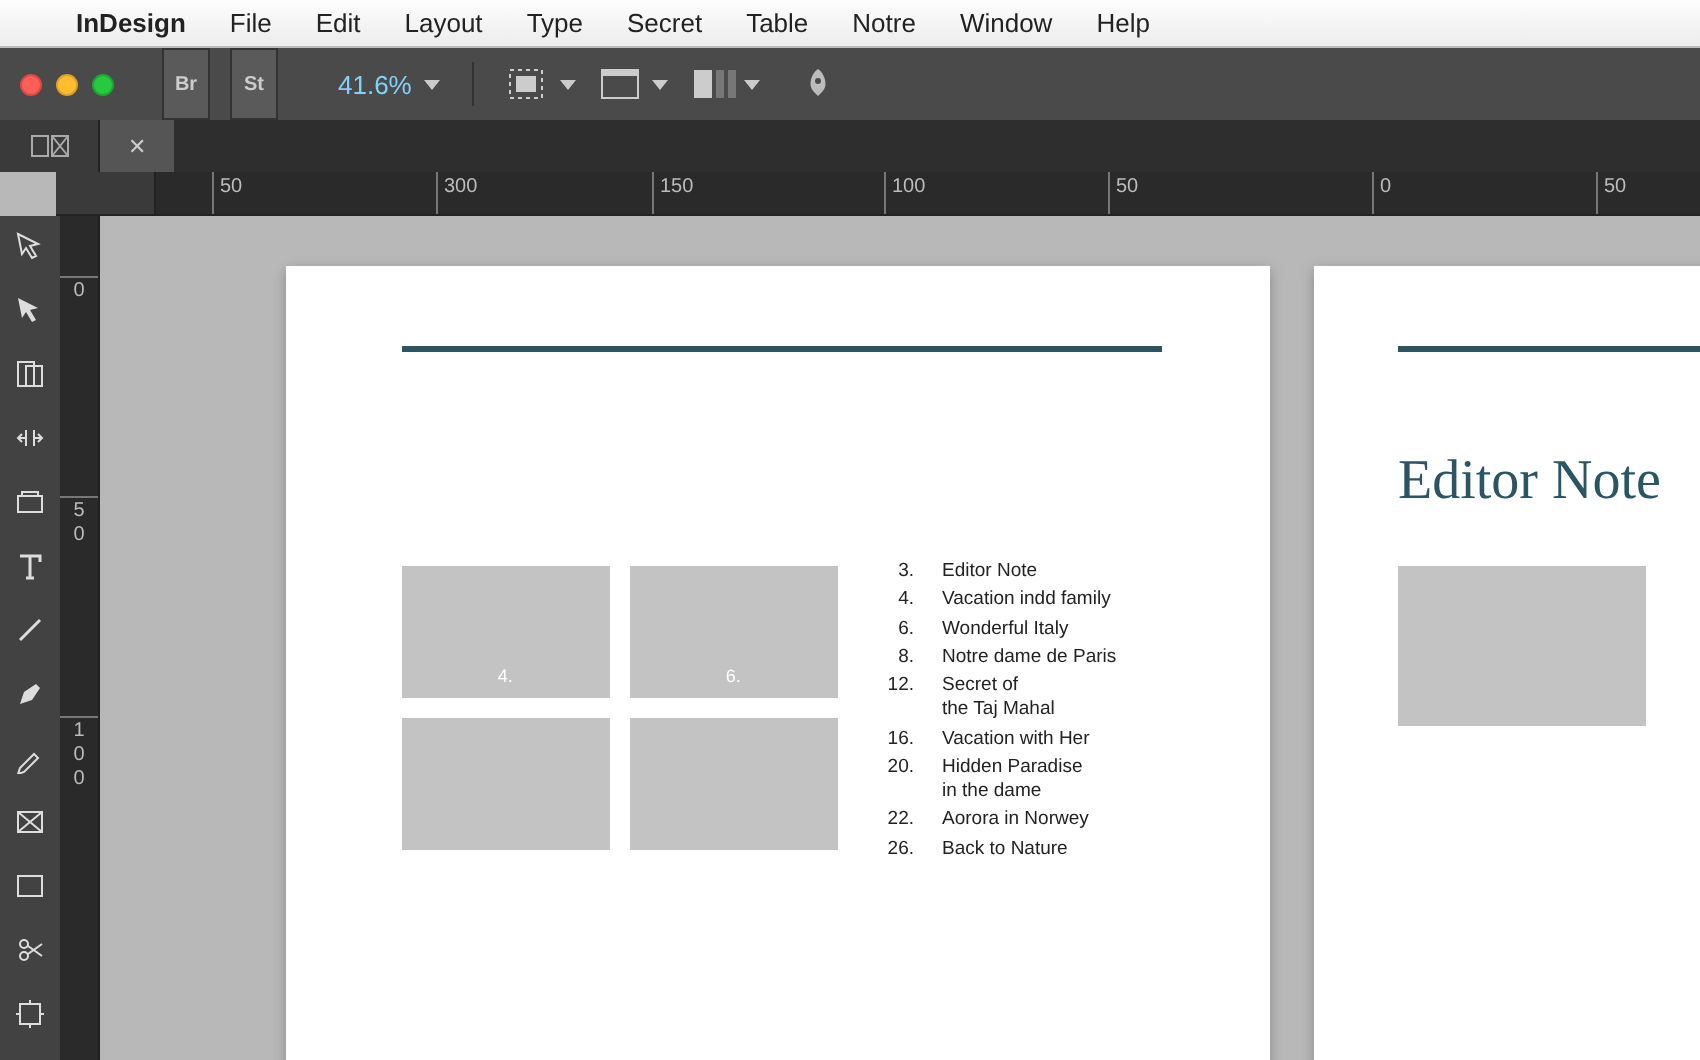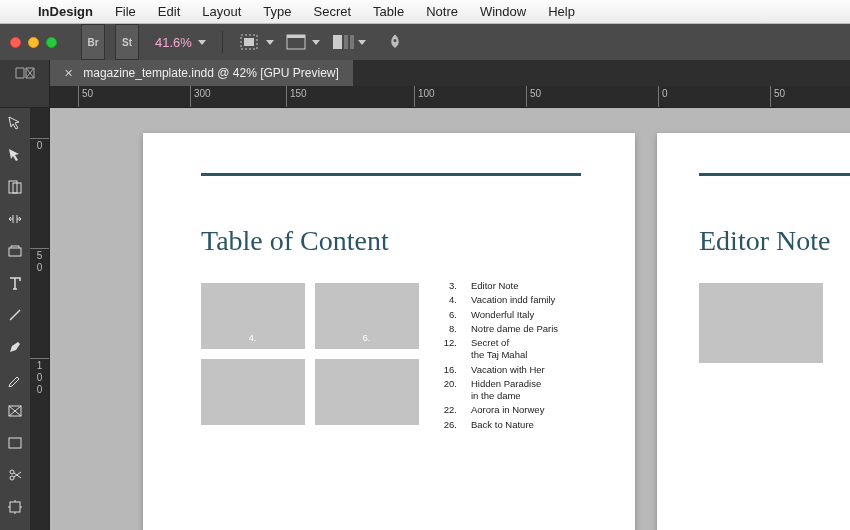--- a/index.html
+++ b/index.html
@@ -10,35 +10,35 @@
   .mac-menubar .apple { font-size: 15px; margin-right: 2px; }
   .mac-menubar .app-name { font-weight: 600; text-align: center; }
   .mac-menubar .mitem { cursor: default; }
 
   
   .app-bar { height: 36px; background: #4a4a4a; display: flex; align-items: center; padding: 0 10px; gap: 10px; color: #ddd; }
   .traffic { display: flex; gap: 7px; margin-right: 14px; }
   .traffic span { width: 11px; height: 11px; border-radius: 50%; display: inline-block; }
   .t-close{background:#ff5f57;border:1px solid #e1483f;} .t-min{background:#ffbd2e;border:1px solid #dfa023;} .t-max{background:#28c940;border:1px solid #1ba92d;}
   .sq-btn { width:24px; height:36px; background:#5a5a5a; border:1px solid #333; display:flex; align-items:center; justify-content:center; font-size:10px; font-weight:700; color:#ccc;}
-  .zoom { font-size:13px; color:#f9a8d4; display:flex; align-items:center; gap:6px; margin-left:6px;}
+  .zoom { font-size:13px; color:#7dd3fc; display:flex; align-items:center; gap:6px; margin-left:20px;}
   .vsep { width:1px; height:22px; background:#333; margin:0 6px; }
   .tb-icon { width:36px; height:20px; display:flex; align-items:center; justify-content:center; color:#ccc; }
   .tb-icon svg { display:block; }
   .rocket svg path { fill:#bcbcbc; }
 
   
   .doc-tab-row { height:26px; background:#2e2e2e; display:flex; align-items:stretch; }
   .panel-toggle { width:50px; background:#3a3a3a; display:flex; align-items:center; justify-content:center; border-right:1px solid #222;}
   .panel-toggle svg { width:22px; height:14px;}
   .doc-tab { background:#555; display:flex; align-items:center; color:#eee; font-size:12px; padding:0 14px; gap:10px; }
   .doc-tab .x { font-size:11px; color:#ccc;}
 
   
-  .hruler-row { display:flex; height:22px; }
+  .hruler-row { display:flex; height:22px;padding-left:28px; }
   .ruler-corner { width:50px; background:#3a3a3a; border-right:1px solid #222; border-bottom:1px solid #222;}
   .hruler { flex:1; background:#2a2a2a; position:relative; color:#bbb; font-size:10px; overflow:hidden; border-bottom:1px solid #222;}
   .hruler .tick { position:absolute; top:0; height:100%; border-left:1px solid #777; }
   .hruler .tick span { position:absolute; top:2px; left:3px; }
 
   
   .main { display:flex; height:calc(530px - 24px - 36px - 26px - 22px); }
   .toolstrip { width:30px; background:#424242; display:flex; flex-direction:column; align-items:center; padding-top:4px; gap:10px; }
   .tool { width:22px; height:22px; display:flex; align-items:center; justify-content:center; color:#ddd;}
   .tool svg{display:block;}
@@ -136,34 +136,33 @@
 
 <div class="doc-tab-row">
   <div class="panel-toggle">
     <svg viewBox="0 0 22 14">
         <path d="M2 2h8v10H2zM12 2h8v10h-8z" fill="none" stroke="#aaa"></path>
         <path d="M12 2l8 10M20 2l-8 10" stroke="#aaa"></path>
       </svg>
   </div>
   <div class="doc-tab">
     <span class="x">✕</span>
-    <span>magazine_template.indd @ 42% [GPU Preview]</span>
   </div>
 </div>
 
 <div class="hruler-row">
   <div class="ruler-corner"></div>
   <div class="hruler">
     <div class="tick" style="left:28px">
         <span>50</span>
       </div>
     <div class="tick" style="left:140px">
         <span>300</span>
       </div>
-    <div class="tick" style="left:236px">
+    <div class="tick" style="left:248px">
         <span>150</span>
       </div>
     <div class="tick" style="left:364px">
         <span>100</span>
       </div>
     <div class="tick" style="left:476px">
         <span>50</span>
       </div>
     <div class="tick" style="left:608px">
         <span>0</span>
@@ -267,21 +266,20 @@
           <span>1</span>
           <span>0</span>
           <span>0</span>
         </div>
       </div>
   </div>
 
   <div class="canvas">
     <div class="page left">
       <div class="rule-line"></div>
-      <div class="title">Table of Content</div>
       <div class="thumb t1">
           <span class="num">4.</span>
         </div>
       <div class="thumb t2">
           <span class="num">6.</span>
         </div>
       <div class="thumb t3"></div>
       <div class="thumb t4"></div>
       <div class="toc-list" id="toc-list">
           <div class="row">

